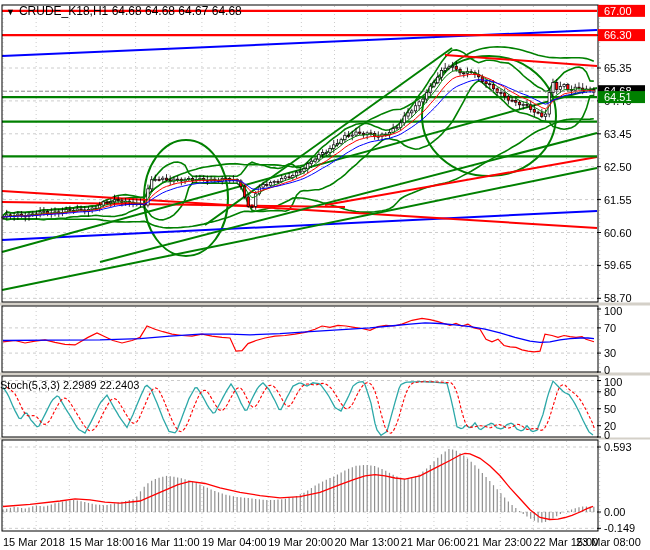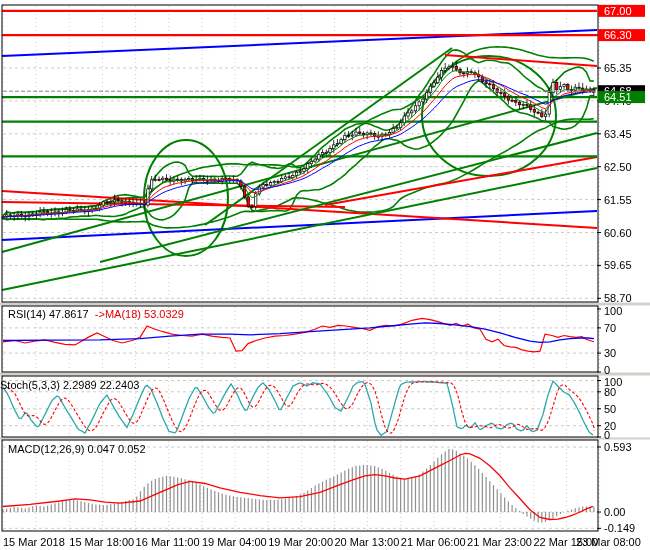--- a/index.html
+++ b/index.html
@@ -713,20 +713,19 @@
         <text x="201.89999999999998" y="546" font-size="11" fill="#000" font-family="&quot;Liberation Sans&quot;,sans-serif">19 Mar 04:00</text>
         <text x="268.2" y="546" font-size="11" fill="#000" font-family="&quot;Liberation Sans&quot;,sans-serif">19 Mar 20:00</text>
         <text x="334.5" y="546" font-size="11" fill="#000" font-family="&quot;Liberation Sans&quot;,sans-serif">20 Mar 13:00</text>
         <text x="400.79999999999995" y="546" font-size="11" fill="#000" font-family="&quot;Liberation Sans&quot;,sans-serif">21 Mar 06:00</text>
         <text x="467.09999999999997" y="546" font-size="11" fill="#000" font-family="&quot;Liberation Sans&quot;,sans-serif">21 Mar 23:00</text>
         <text x="533.4" y="546" font-size="11" fill="#000" font-family="&quot;Liberation Sans&quot;,sans-serif">22 Mar 15:00</text>
         <text x="576" y="546" font-size="11" fill="#000" font-family="&quot;Liberation Sans&quot;,sans-serif">23 Mar 08:00</text>
       </g>
     </svg>
 
+<div id="title" class="ovl"><span class="tri">▼</span><span>CRUDE_K18,H1</span>&nbsp;<span>64.68 64.68 64.67 64.68</span></div>
 
-<div class="ovl plabel" style="left:8px;top:308px;"><span>RSI(14) 47.8617</span>&nbsp;&nbsp;<span class="red">-&gt;MA(18) 53.0329</span></div>
 
 <div class="ovl plabel" style="left:0;top:379px;"><span>Stoch(5,3,3) 2.2989 22.2403</span></div>
 
-<div class="ovl plabel" style="left:8px;top:443px;"><span>MACD(12,26,9) 0.047 0.052</span></div>
 
 </div>
 
 </body></html>

